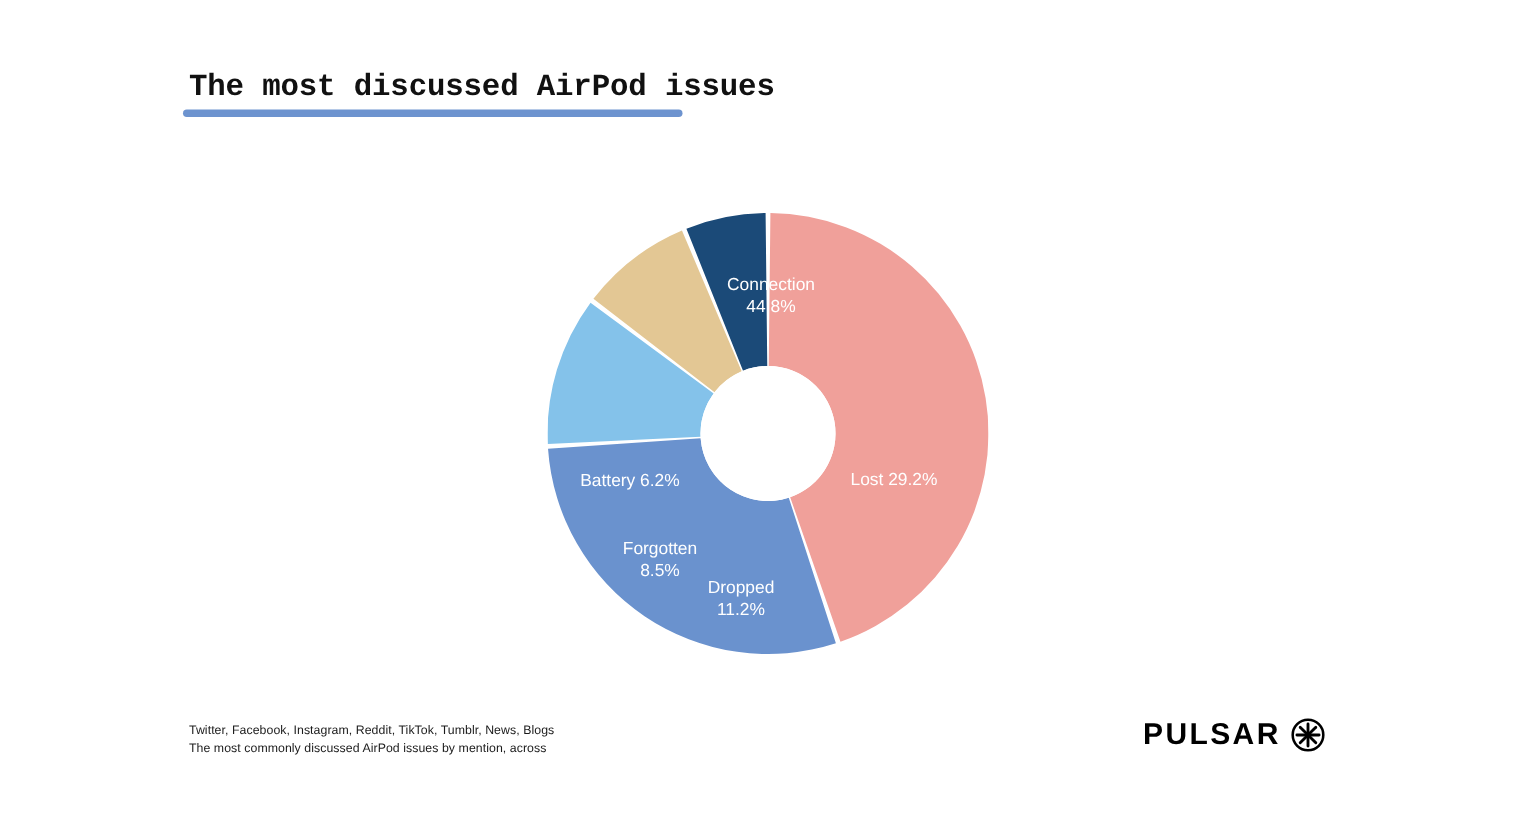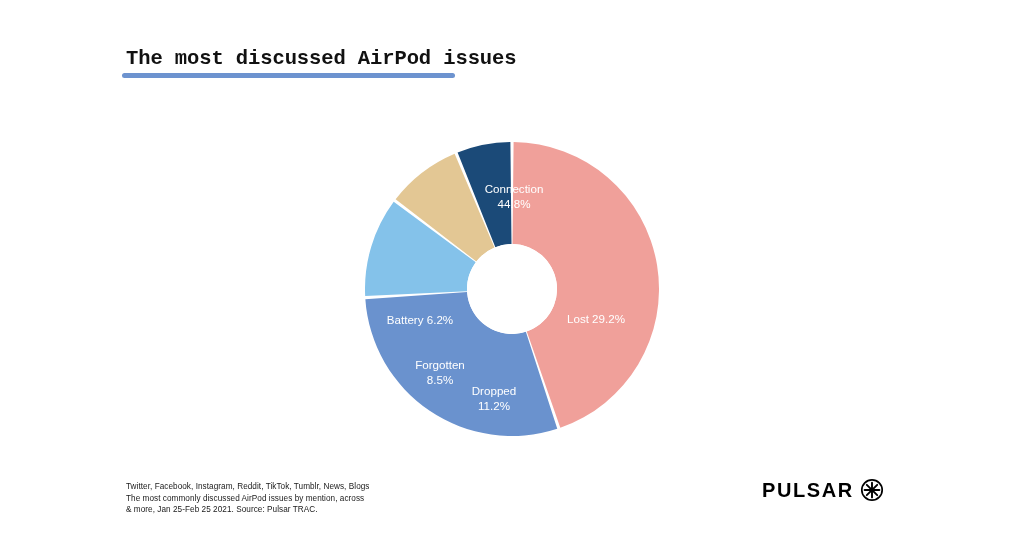--- a/index.html
+++ b/index.html
@@ -117,21 +117,20 @@
           <text x="75" y="227" text-anchor="middle" class="slice-label">Forgotten</text>
           <text x="75" y="242" text-anchor="middle" class="slice-label">8.5%</text>
           <text x="55" y="182" text-anchor="middle" class="slice-label">Battery 6.2%</text>
         </g>
     </svg>
   </div>
 
   <div id="footer-note">
     <div>Twitter, Facebook, Instagram, Reddit, TikTok, Tumblr, News, Blogs</div>
     <div>The most commonly discussed AirPod issues by mention, across</div>
-    <div>&amp; more, Jan 25-Feb 25 2021. Source: Pulsar TRAC.</div>
   </div>
 
   <div id="logo">
     <span id="logo-wordmark">PULSAR</span>
     <svg id="logo-mark" width="24" height="24" viewBox="0 0 24 24">
       <circle cx="12" cy="12" r="10.2" fill="none" stroke="#000000" stroke-width="1.7"></circle>
       <g stroke="#000000" stroke-width="1.9" stroke-linecap="round">
         <line x1="12" y1="4.6" x2="12" y2="19.4"></line>
         <line x1="4.6" y1="12" x2="19.4" y2="12"></line>
         <line x1="6.8" y1="6.8" x2="17.2" y2="17.2"></line>

